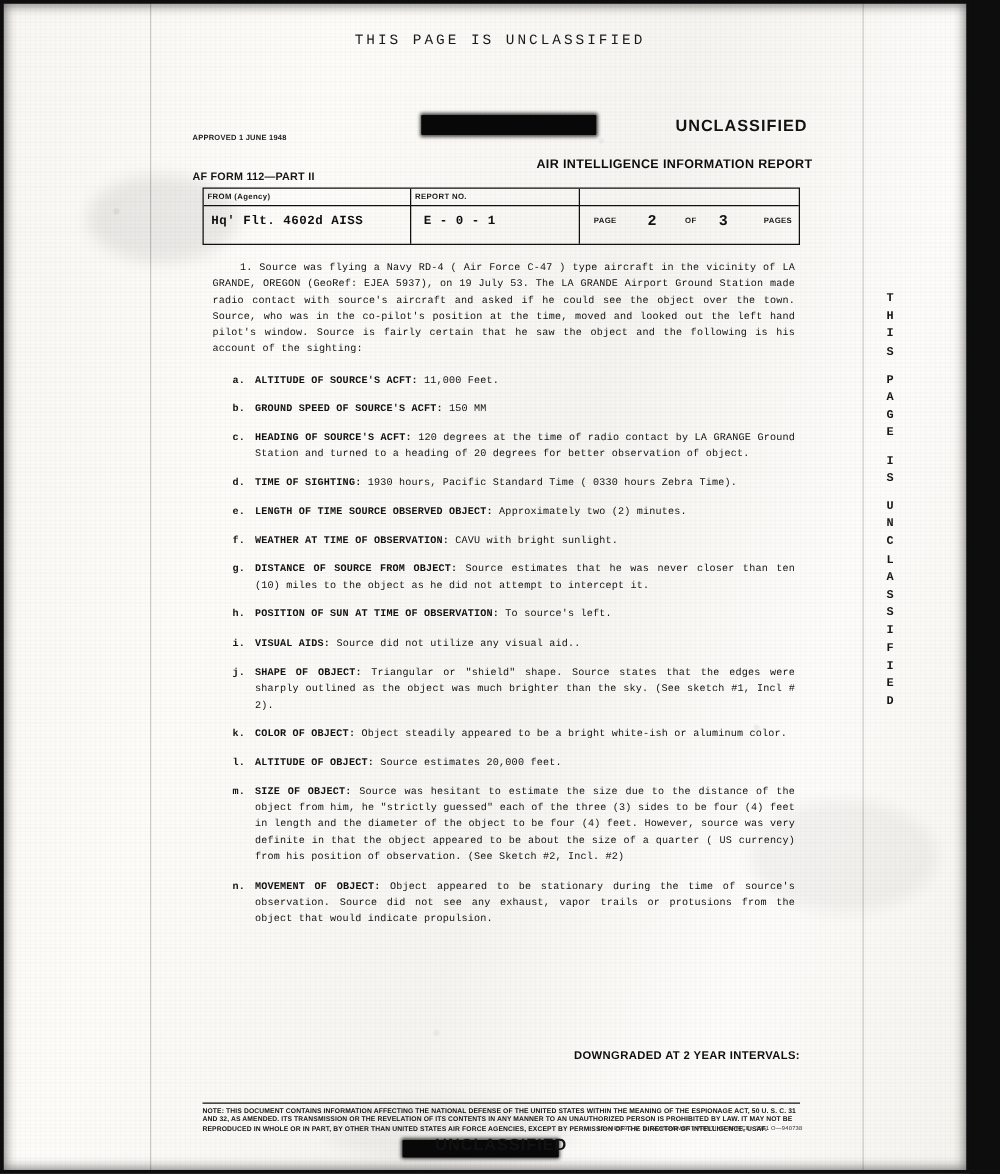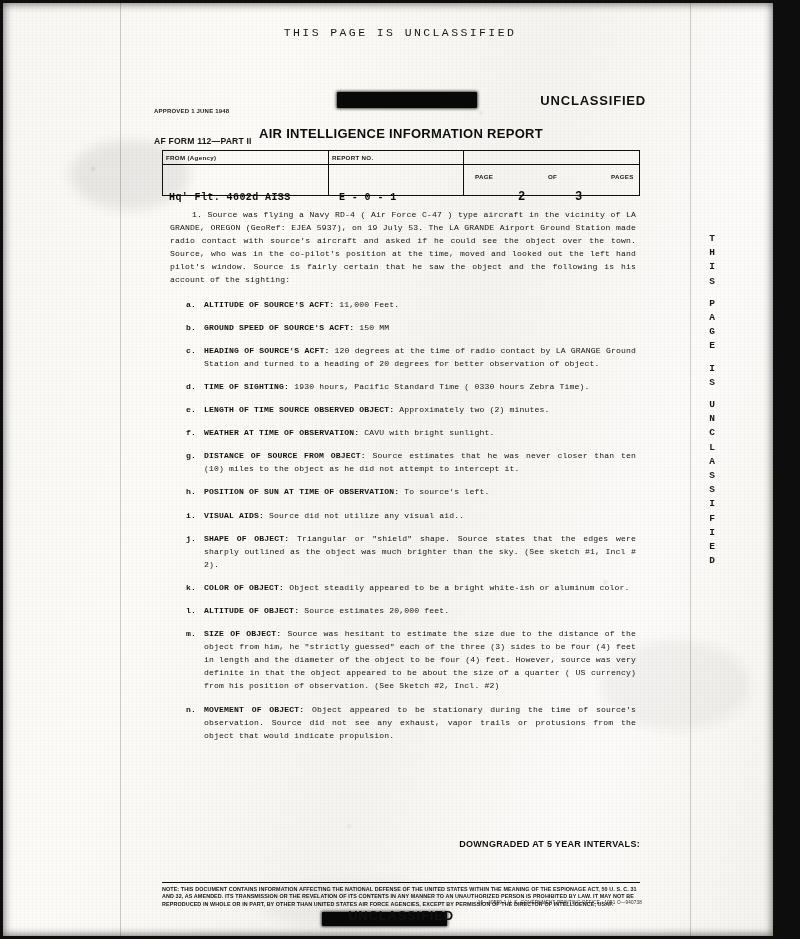--- a/index.html
+++ b/index.html
@@ -50,35 +50,34 @@
   }
   .afapprove{position:absolute;left:2px;top:18px;font-size:6px;font-weight:bold;color:#1d1d1d;letter-spacing:.2px;}
   .unclass-top{
     position:absolute;right:4px;top:3px;font-size:13px;font-weight:bold;color:#141414;letter-spacing:.8px;
   }
   .redact{
     position:absolute;background:#0a0a0a;border-radius:1px;
     box-shadow:0 0 3px 1px rgba(0,0,0,.7);
   }
   .title-main{
-    position:absolute;left:0;top:36px;width:498px;text-align:center;
-    font-size:13px;font-weight:bold;color:#0f0f0f;letter-spacing:.3px;
+    position:absolute;left:0;top:36px;width:498px;text-align:right;
+    font-size:10px;font-weight:bold;color:#0f0f0f;letter-spacing:.3px;
   }
 
   .hdrbox{
     position:absolute;left:10px;top:60px;width:478px;height:46px;
     border:1.6px solid #111;box-sizing:border-box;
   }
   .hdrbox .vline{position:absolute;top:0;bottom:0;width:1.4px;background:#111;}
   .hdrbox .hline{position:absolute;left:0;right:0;height:1.2px;background:#111;}
   .lab{position:absolute;font-size:6.2px;font-weight:bold;color:#1a1a1a;letter-spacing:.3px;}
   .fieldtxt{
     position:absolute;font-family:"Liberation Mono",monospace;font-size:10px;font-weight:bold;color:#121212;
     letter-spacing:.4px;
-    margin-top:20px;
   }
 
   .body{
     position:absolute;left:18px;top:118px;width:466px;
     font-family:"Liberation Mono",monospace;
     font-size:8.1px;line-height:13.1px;color:#141414;letter-spacing:.15px;
     text-align:justify;
   }
   .para1{margin:0 0 11px 0;}
   .para1 .ind{display:inline-block;width:22px;}
@@ -199,21 +198,21 @@
         <li class="item"><span class="mk">i.</span><b>VISUAL AIDS:</b><span>  Source did not utilize any visual aid..</span></li>
         <li class="item"><span class="mk">j.</span><b>SHAPE OF OBJECT:</b><span>  Triangular or "shield" shape.  Source states that the edges were sharply outlined as the object was much brighter than the sky. (See sketch #1, Incl # 2).</span></li>
         <li class="item"><span class="mk">k.</span><b>COLOR OF OBJECT:</b><span>  Object steadily appeared to be a bright white-ish or aluminum color.</span></li>
         <li class="item"><span class="mk">l.</span><b>ALTITUDE OF OBJECT:</b><span>  Source estimates 20,000 feet.</span></li>
         <li class="item"><span class="mk">m.</span><b>SIZE OF OBJECT:</b><span>  Source was hesitant to estimate the size due to the distance of the object from him, he "strictly guessed" each of the three (3) sides to be four (4) feet in length and the diameter of the object to be four (4) feet.  However, source was very definite in that the object appeared to be about the size of a quarter ( US currency) from his position of observation. (See Sketch #2, Incl. #2)</span></li>
         <li class="item"><span class="mk">n.</span><b>MOVEMENT OF OBJECT:</b><span>  Object appeared to be stationary during the time of source's observation.  Source did not see any exhaust, vapor trails or protusions from the object that would indicate propulsion.</span></li>
       </ul>
     </div>
 
     <div class="downgrade">
-      <div>DOWNGRADED AT 5 YEAR INTERVALS:</div>
+      <div>DOWNGRADED AT 2 YEAR INTERVALS:</div>
     </div>
 
     <div class="notebox">NOTE: THIS DOCUMENT CONTAINS INFORMATION AFFECTING THE NATIONAL DEFENSE OF THE UNITED STATES WITHIN THE MEANING OF THE ESPIONAGE ACT, 50 U. S. C. 31 AND 32, AS AMENDED.  ITS TRANSMISSION OR THE REVELATION OF ITS CONTENTS IN ANY MANNER TO AN UNAUTHORIZED PERSON IS PROHIBITED BY LAW. IT MAY NOT BE REPRODUCED IN WHOLE OR IN PART, BY OTHER THAN UNITED STATES AIR FORCE AGENCIES, EXCEPT BY PERMISSION OF THE DIRECTOR OF INTELLIGENCE, USAF.</div>
     <div class="tinyprint">16—40559-1    U. S. GOVERNMENT PRINTING OFFICE : 1951 O—940738</div>
     <div class="redact" style="left:170px;top:822px;width:125px;height:14px;"></div>
     <div class="unclass-bot">UNCLASSIFIED</div>
   </div>
 </div>
 
 </body></html>

